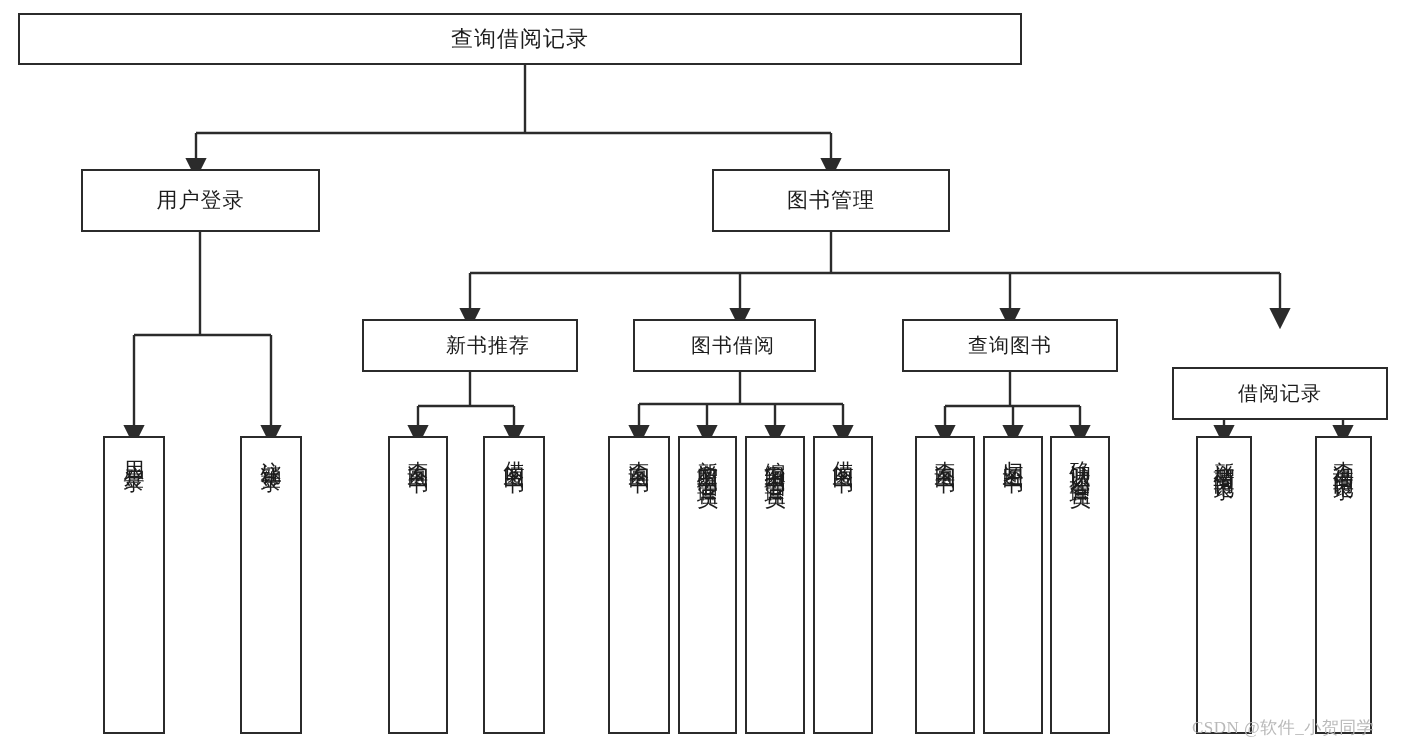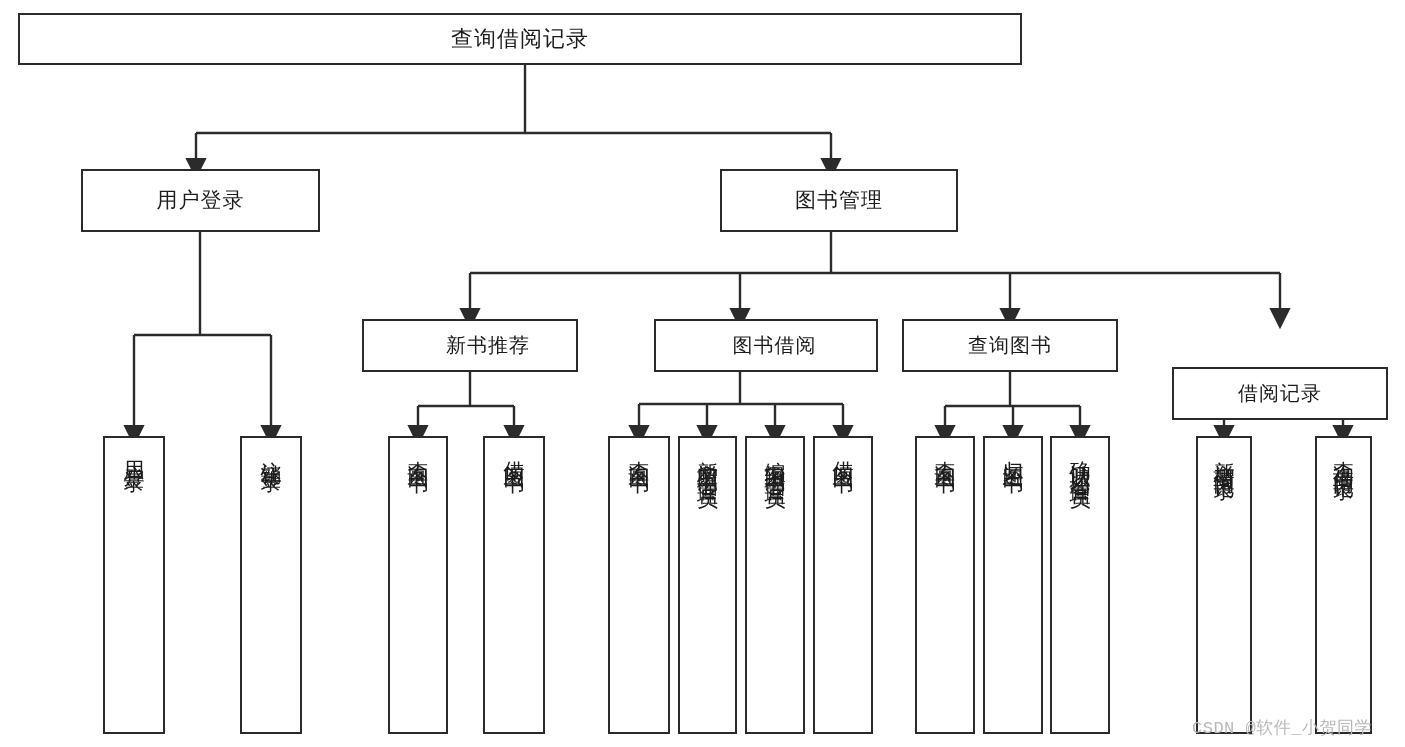--- a/index.html
+++ b/index.html
@@ -57,21 +57,21 @@
     letter-spacing:4px;
     white-space:nowrap;
     color:#1c1c1c;
   }
   .watermark{
     position:absolute;
     font-size:17px;
     color:#b9b9b9;
     letter-spacing:0.5px;
     white-space:nowrap;
-    font-family:Liberation Mono, monospace;
+    font-family:Liberation Serif, serif;
   }
 </style>
 </head>
 <body>
 
 <div id="canvas">
 
   <svg id="wires" viewBox="0 0 1405 747">
     <defs>
       <marker id="arrow" markerWidth="9" markerHeight="9" refX="1" refY="4.5" orient="auto" markerUnits="strokeWidth">
@@ -124,28 +124,28 @@
     </g>
   </svg>
 
   <div class="node root" id="node-root" style="left: 18px; top: 13px; width: 1004px; height: 52px;">
     <span class="lbl">查询借阅记录</span>
   </div>
 
   <div class="node l2" id="node-l2-0" style="left: 81px; top: 169px; width: 239px; height: 63px;">
     <span class="lbl">用户登录</span>
   </div>
-  <div class="node l2" id="node-l2-1" style="left: 712px; top: 169px; width: 238px; height: 63px; margin-left: 8px;">
+  <div class="node l2" id="node-l2-1" style="left: 712px; top: 169px; width: 238px; height: 63px;">
     <span class="lbl">图书管理</span>
   </div>
 
   <div class="node l3" id="node-l3-0" style="left: 362px; top: 319px; width: 216px; height: 53px; padding-left: 36px;">
     <span class="lbl">新书推荐</span>
   </div>
-  <div class="node l3" id="node-l3-1" style="left: 654px; top: 319px; width: 224px; height: 53px; padding-left: 17px;">
+  <div class="node l3" id="node-l3-1" style="left: 633px; top: 319px; width: 183px; height: 53px; padding-left: 17px;">
     <span class="lbl">图书借阅</span>
   </div>
   <div class="node l3" id="node-l3-2" style="left: 902px; top: 319px; width: 216px; height: 53px;">
     <span class="lbl">查询图书</span>
   </div>
   <div class="node l3" id="node-l3-3" style="left: 1172px; top: 319px; width: 216px; height: 53px; margin-top: 48px;">
     <span class="lbl">借阅记录</span>
   </div>
 
   <div class="node leaf" id="node-leaf-0" style="left: 103px; top: 436px; width: 62px; height: 298px;">

